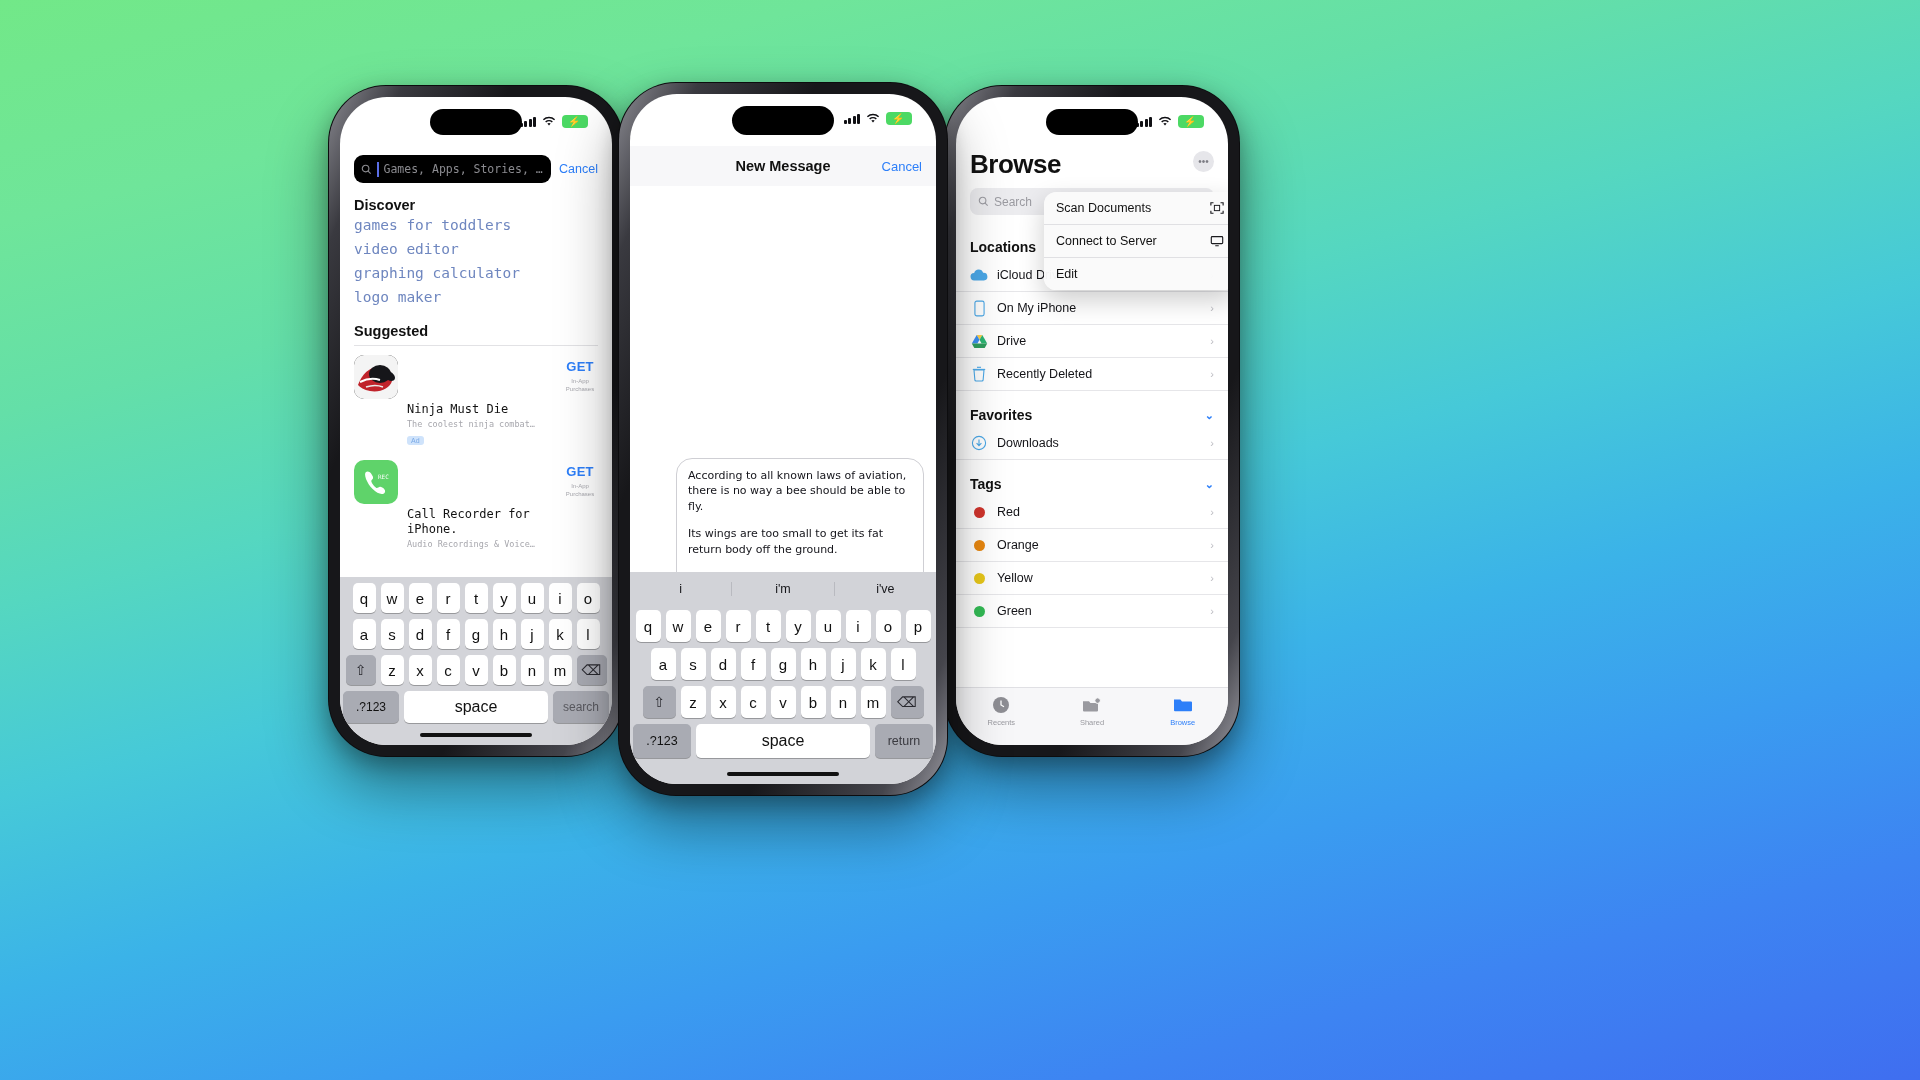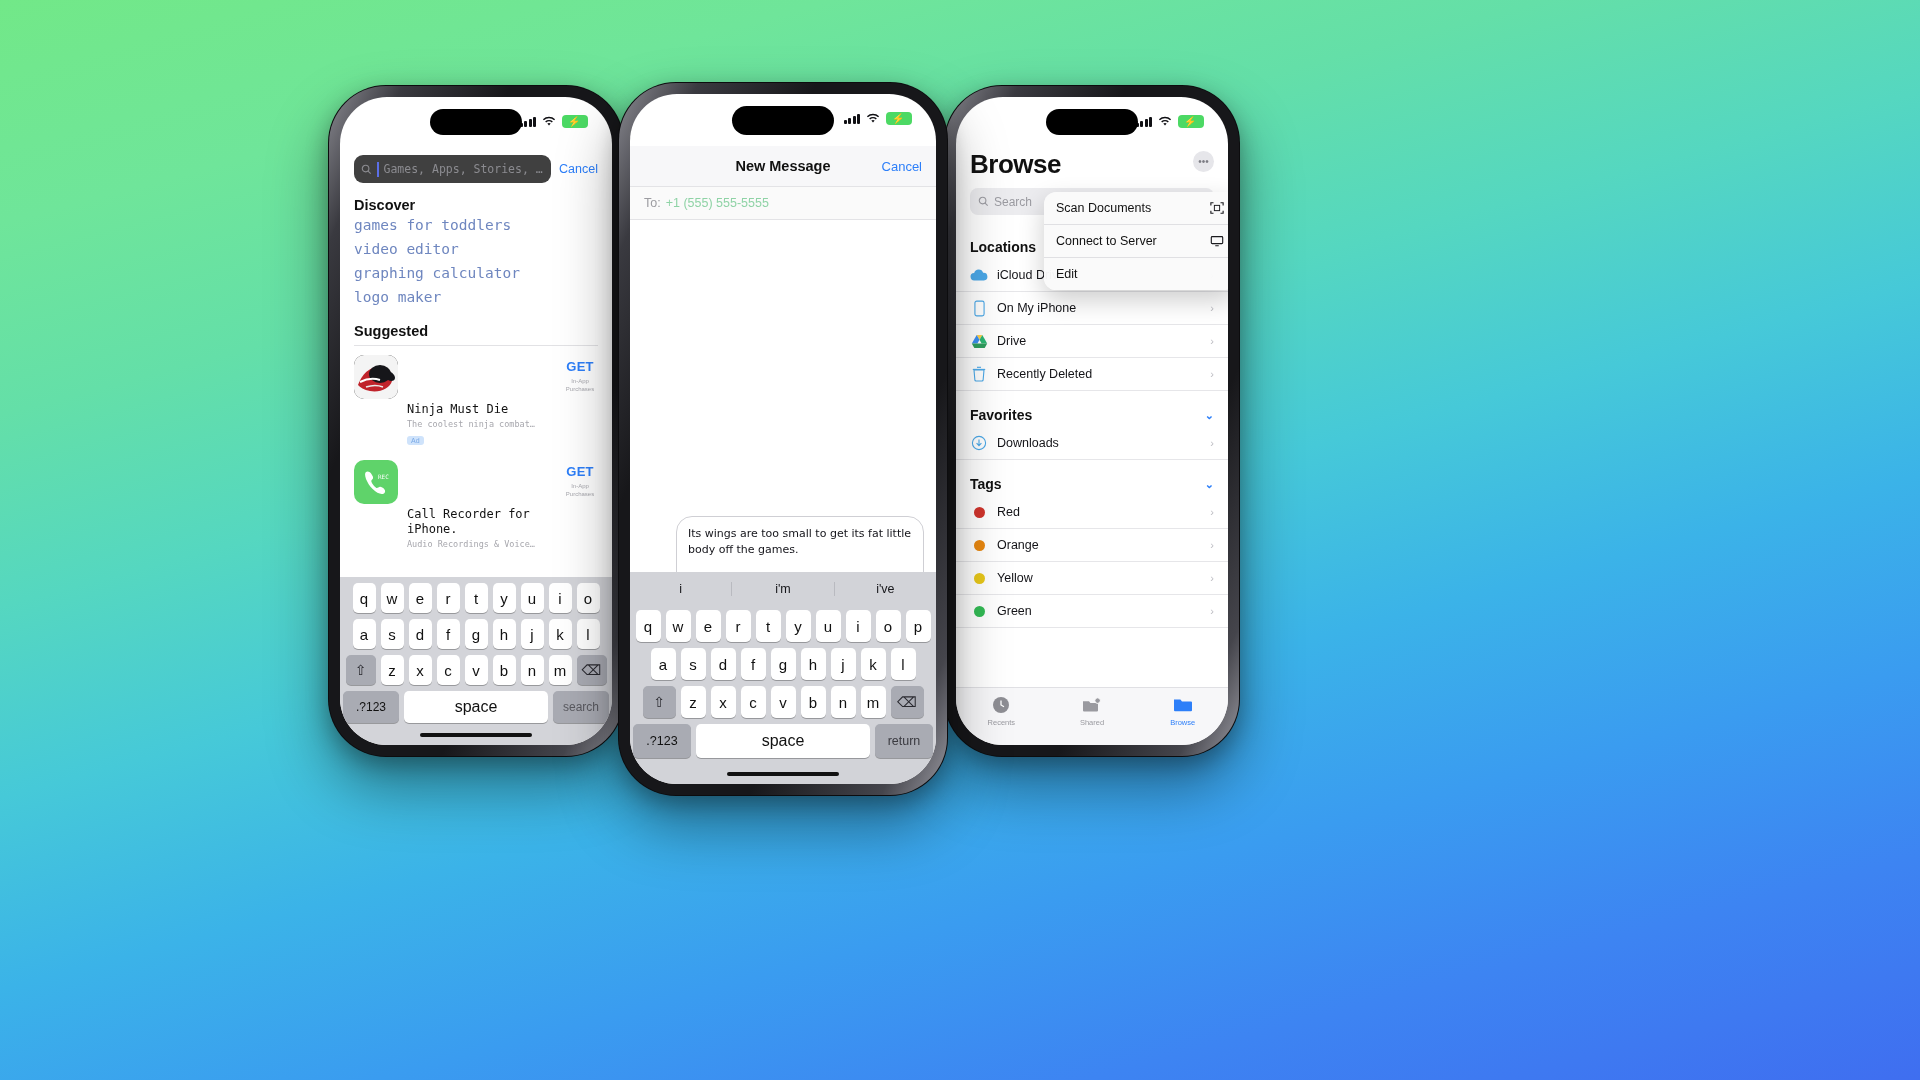--- a/index.html
+++ b/index.html
@@ -53,21 +53,21 @@
   .batt span { color: #0a0a0a; font-size: 10px; line-height: 1; }
 
   
   #phone-left { left: 328px; top: 85px; width: 296px; height: 672px; }
   #phone-left .screen { border-radius: 47px; }
   .as-searchbar {
     position: absolute; top: 58px; left: 0; right: 0;
     display: flex; align-items: center; gap: 8px; padding: 0 14px;
   }
   .as-field {
-    flex: 1; height: 28px; border-radius: 9px; background: #404040;
+    flex: 1; height: 28px; border-radius: 9px; background: #000000;
     display: flex; align-items: center; gap: 5px; padding: 0 7px;
     color: #8b8b90; font-size: 11.5px;
     font-family: "DejaVu Sans Mono", monospace;
     overflow: hidden; white-space: nowrap;
   }
   .caret { width: 1.5px; height: 15px; background: #5b6fe8; flex: none; }
   .as-cancel { color: #2d7ff9; font-size: 12.5px; white-space: nowrap; }
   .as-h { font-size: 14.5px; font-weight: 600; color: #111; padding: 0 14px; }
   .as-term {
     padding: 4px 14px; color: #6e86bf; font-size: 14.5px;
@@ -364,30 +364,27 @@
         <span class="batt">
             <span>⚡</span>
           </span>
       </div>
 
       <div class="msg-nav">
         <h1>New Message</h1>
         <span class="msg-cancel">Cancel</span>
       </div>
 
-      <div class="msg-to">
-        <span class="lbl">To:</span>
-        <span class="val">+1 (555) 555-5555</span>
-      </div>
 
       <div class="msg-body">
         <div class="plus-btn">›</div>
         <div class="bubble-wrap">
           <div class="bubble">
-            <p>Its wings are too small to get its fat little body off the games.</p>
+            <p>According to all known laws of aviation, there is no way a bee should be able to fly.</p>
+            <p>Its wings are too small to get its fat return body off the ground.</p>
             <p><span>The bee, of course, flies anyway because bees don't care what humans think is impossible.</span><span class="tcaret"></span></p>
           </div>
         </div>
         <div class="send-btn">
           <svg width="13" height="13" viewBox="0 0 14 14">
               <path d="M7 2.5 11 7H8.4v4.4H5.6V7H3L7 2.5Z" fill="#fff"></path>
             </svg>
         </div>
       </div>
 

